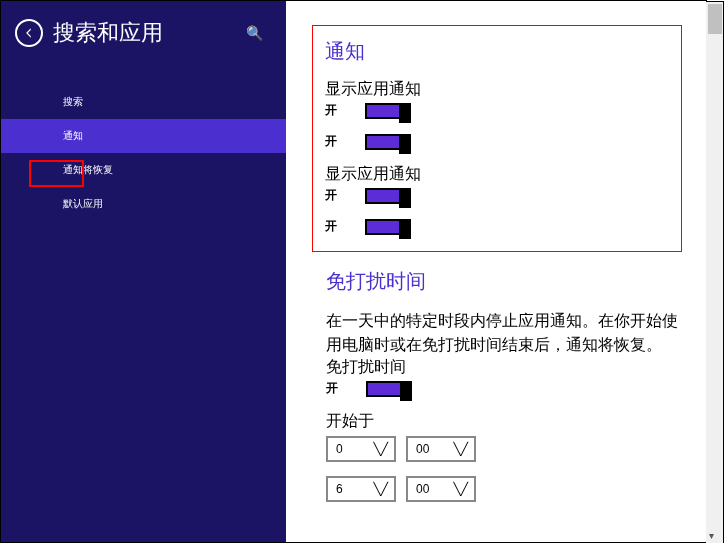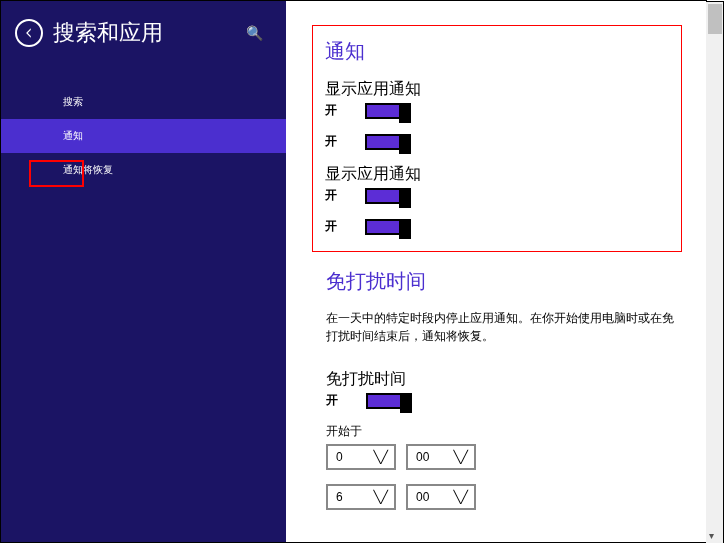--- a/index.html
+++ b/index.html
@@ -136,26 +136,26 @@
   }
   .toggle-knob {
     position: absolute;
     right: -2px;
     top: -2px;
     width: 12px;
     height: 20px;
     background: #000;
   }
   .desc {
-    font-size: 12px;
+    font-size: 16px;
     line-height: 1.5;
-    margin-bottom: 24px;
+    margin-bottom: 0;
   }
   .field-group { margin-bottom: 14px; }
-  .field-label { font-size: 12px; margin-bottom: 4px; }
+  .field-label { font-size: 16px; margin-bottom: 4px; }
   .selects { display: flex; gap: 10px; }
   .sel {
     border: 2px solid #888;
     height: 26px;
     width: 70px;
     display: flex;
     align-items: center;
     justify-content: space-between;
     padding: 0 6px 0 8px;
     font-size: 12px;
@@ -176,20 +176,21 @@
             <path d="M15 4l-8 8 8 8v-3l-5-5 5-5z"></path>
           </svg>
       </div>
       <div class="sidebar-title">搜索和应用</div>
       <div class="search-icon">🔍</div>
     </div>
     <div class="nav-list">
       <div class="nav-item"><span>搜索</span></div>
       <div class="nav-item selected"><span>通知</span></div>
       <div class="nav-item"><span>通知将恢复</span></div>
+      <div class="nav-item"><span>默认应用</span></div>
     </div>
     <div class="nav-highlight"></div>
   </div>
 
   <div class="content">
 
     <div class="section-box">
       <div class="section-title">通知</div>
 
       <div class="setting">

